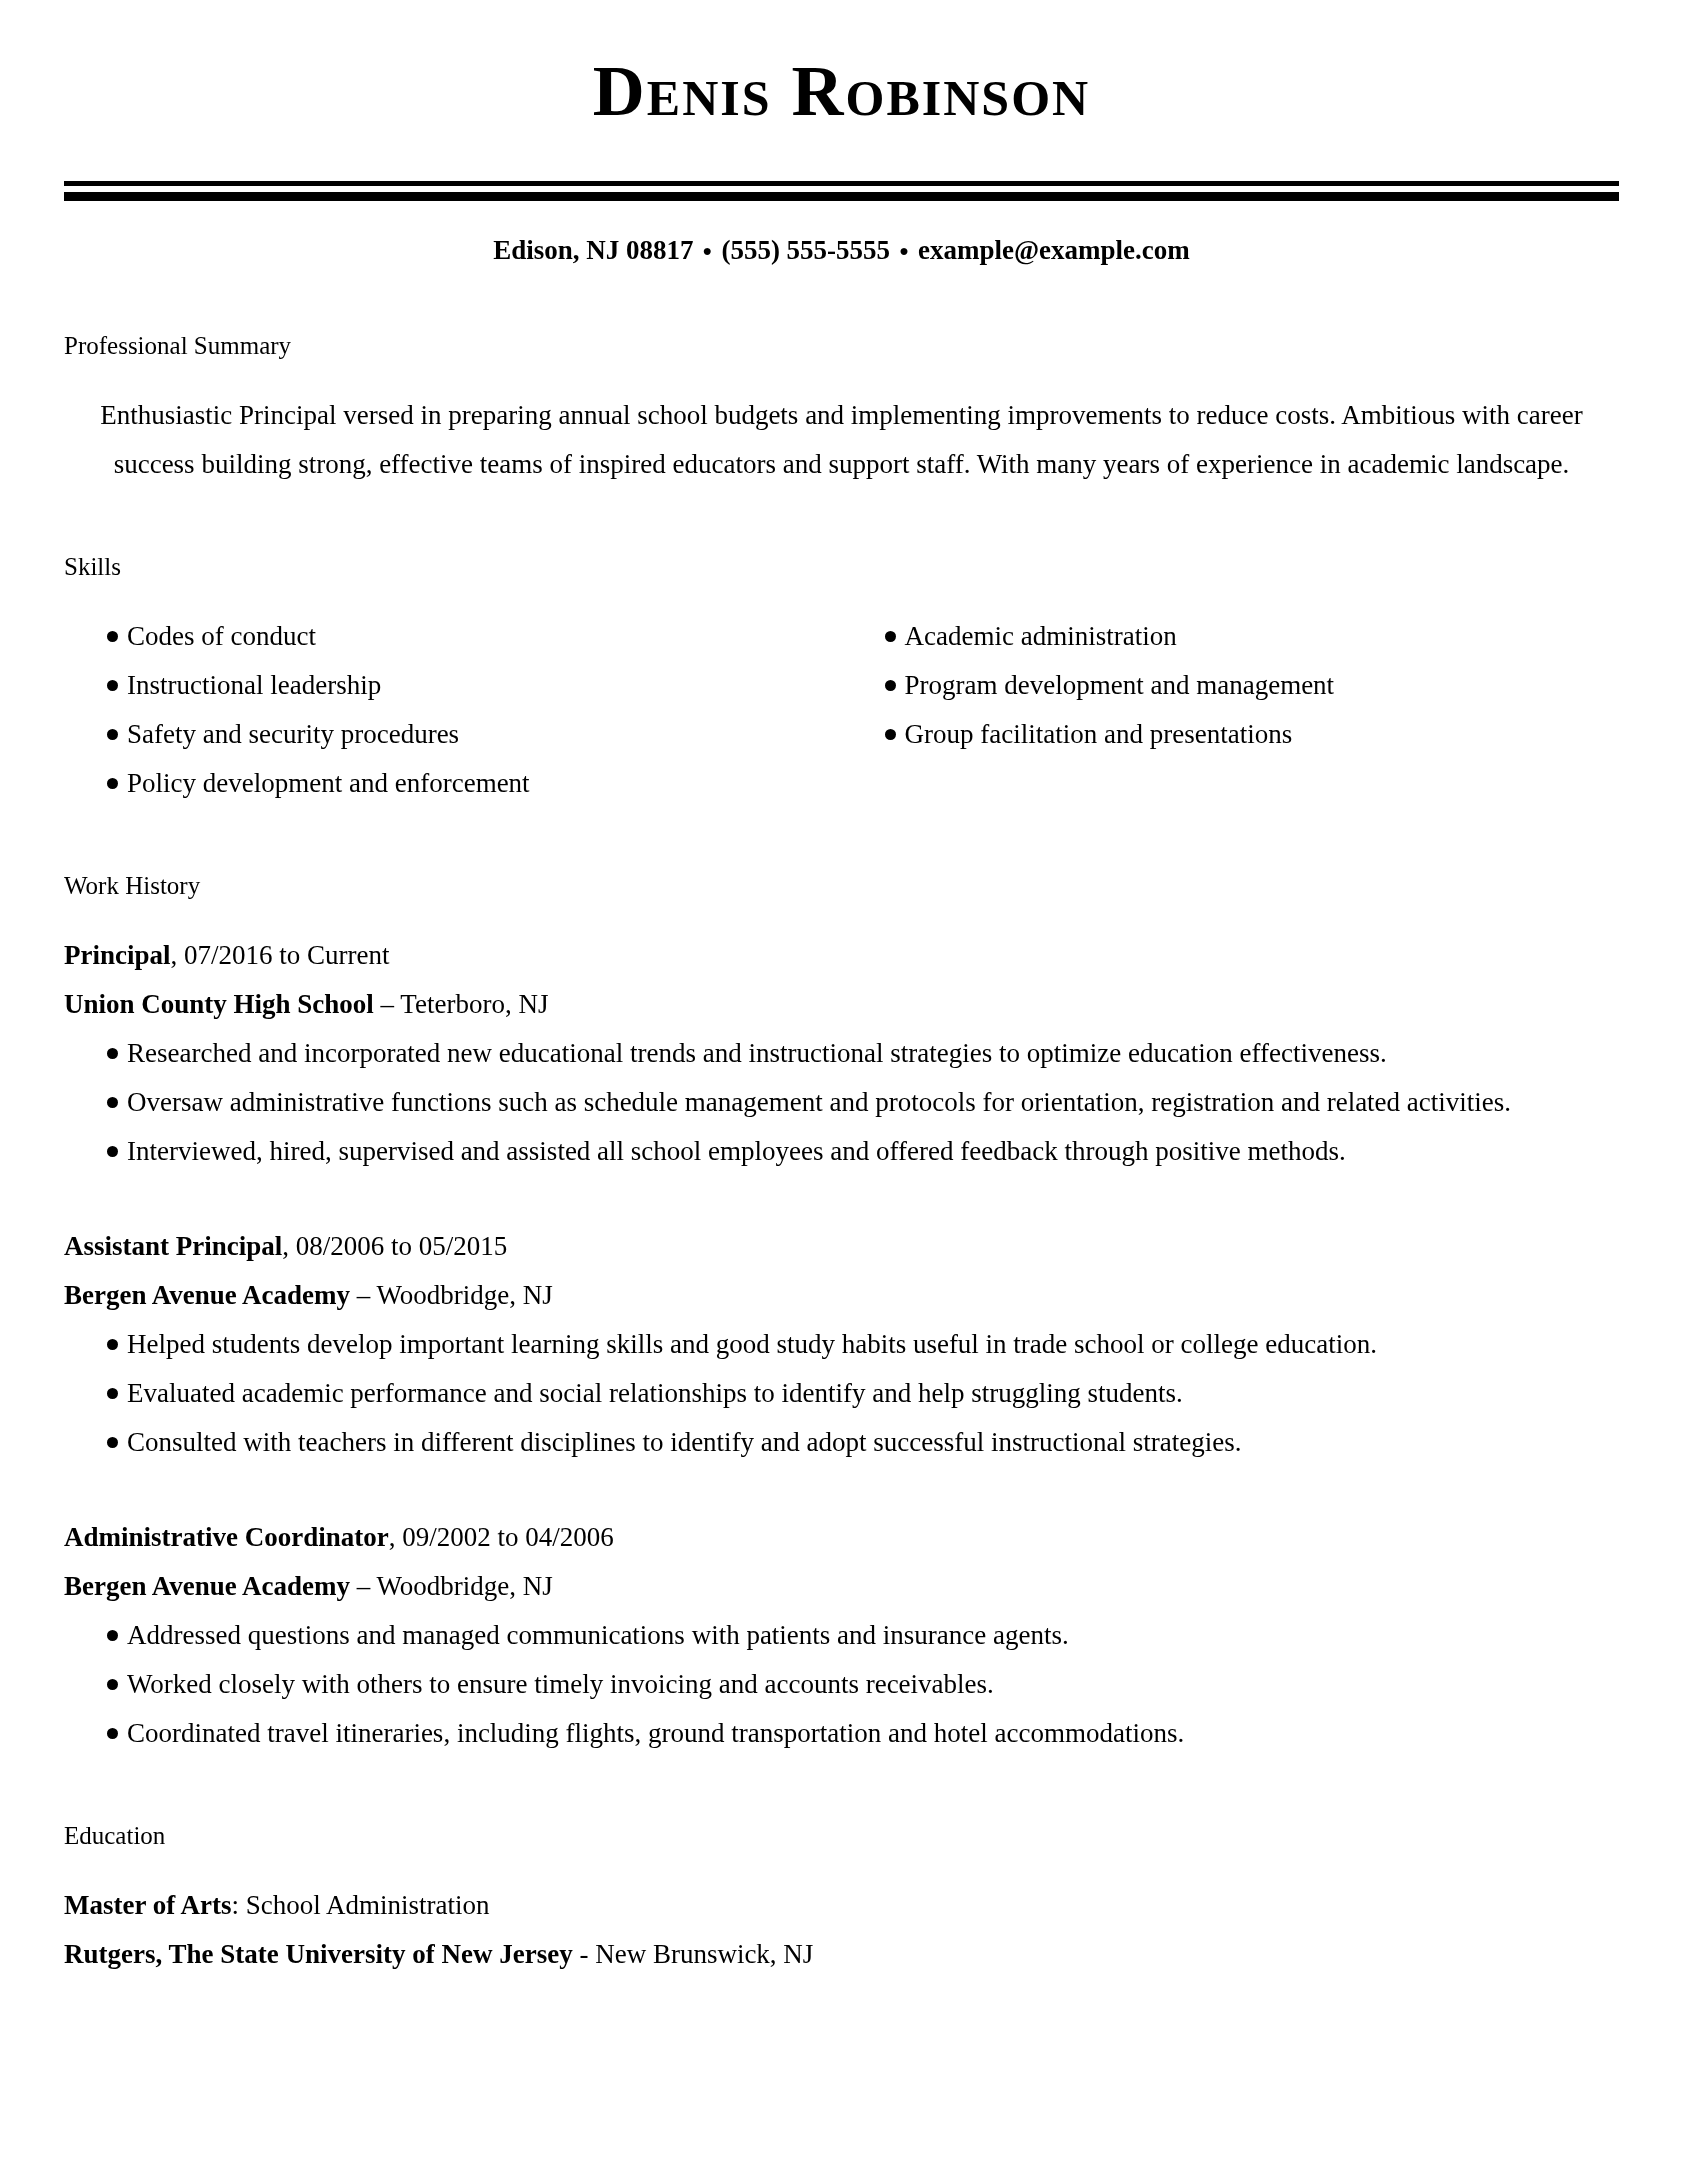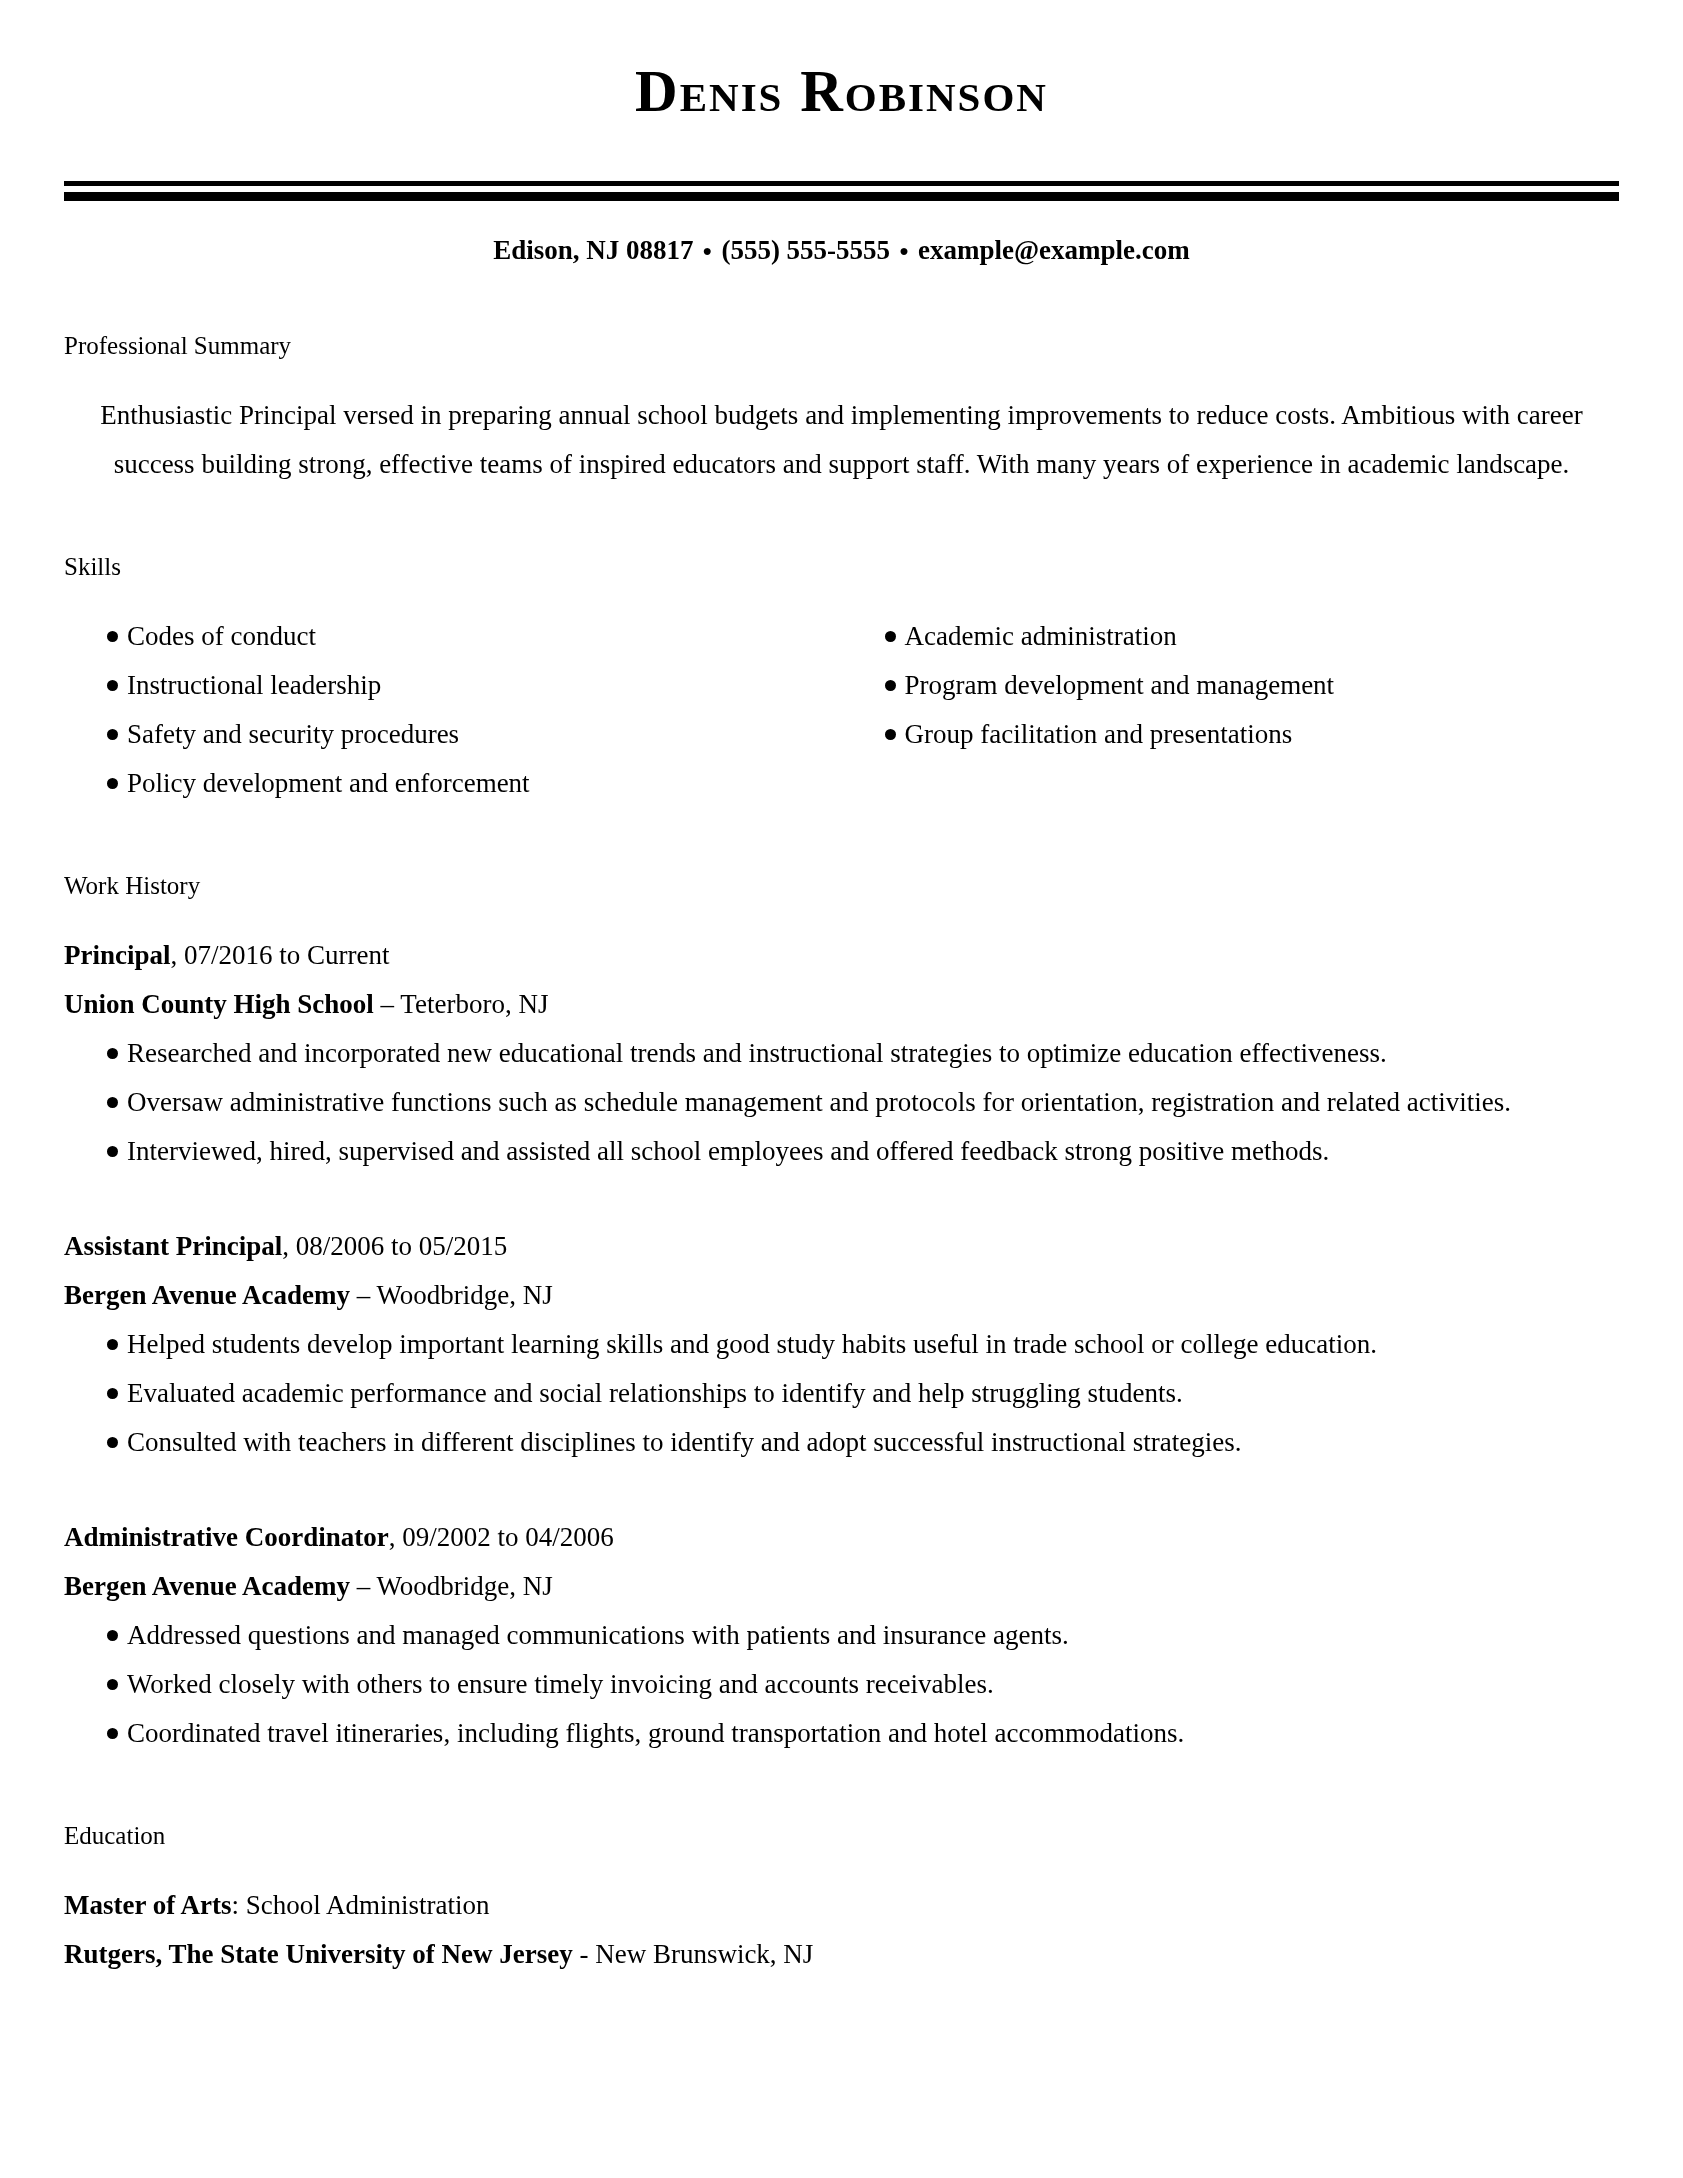--- a/index.html
+++ b/index.html
@@ -24,21 +24,21 @@
   }
 
   
   .name {
     margin: 0;
     padding-top: 44px;
     height: 139px;
     text-align: center;
     font-variant: small-caps;
     font-weight: 700;
-    font-size: 59px;
+    font-size: 72px;
     line-height: 95px;
     letter-spacing: 2px;
   }
 
   
   .rule-thin  { height: 5px; background: #000; margin-top: 42px; }
   .rule-thick { height: 9px; background: #000; margin-top: 6px; }
 
   
   .contact {
@@ -140,21 +140,21 @@
   </div>
 
   <h2>Work History</h2>
 
   <div class="job">
     <p class="line"><span class="b">Principal</span><span>, 07/2016 to Current</span></p>
     <p class="line"><span class="b">Union County High School</span><span> – Teterboro, NJ</span></p>
     <ul>
       <li>Researched and incorporated new educational trends and instructional strategies to optimize education effectiveness.</li>
       <li>Oversaw administrative functions such as schedule management and protocols for orientation, registration and related activities.</li>
-      <li>Interviewed, hired, supervised and assisted all school employees and offered feedback strong positive methods.</li>
+      <li>Interviewed, hired, supervised and assisted all school employees and offered feedback through positive methods.</li>
     </ul>
   </div>
 
   <div class="job">
     <p class="line"><span class="b">Assistant Principal</span><span>, 08/2006 to 05/2015</span></p>
     <p class="line"><span class="b">Bergen Avenue Academy</span><span> – Woodbridge, NJ</span></p>
     <ul>
       <li>Helped students develop important learning skills and good study habits useful in trade school or college education.</li>
       <li>Evaluated academic performance and social relationships to identify and help struggling students.</li>
       <li>Consulted with teachers in different disciplines to identify and adopt successful instructional strategies.</li>

